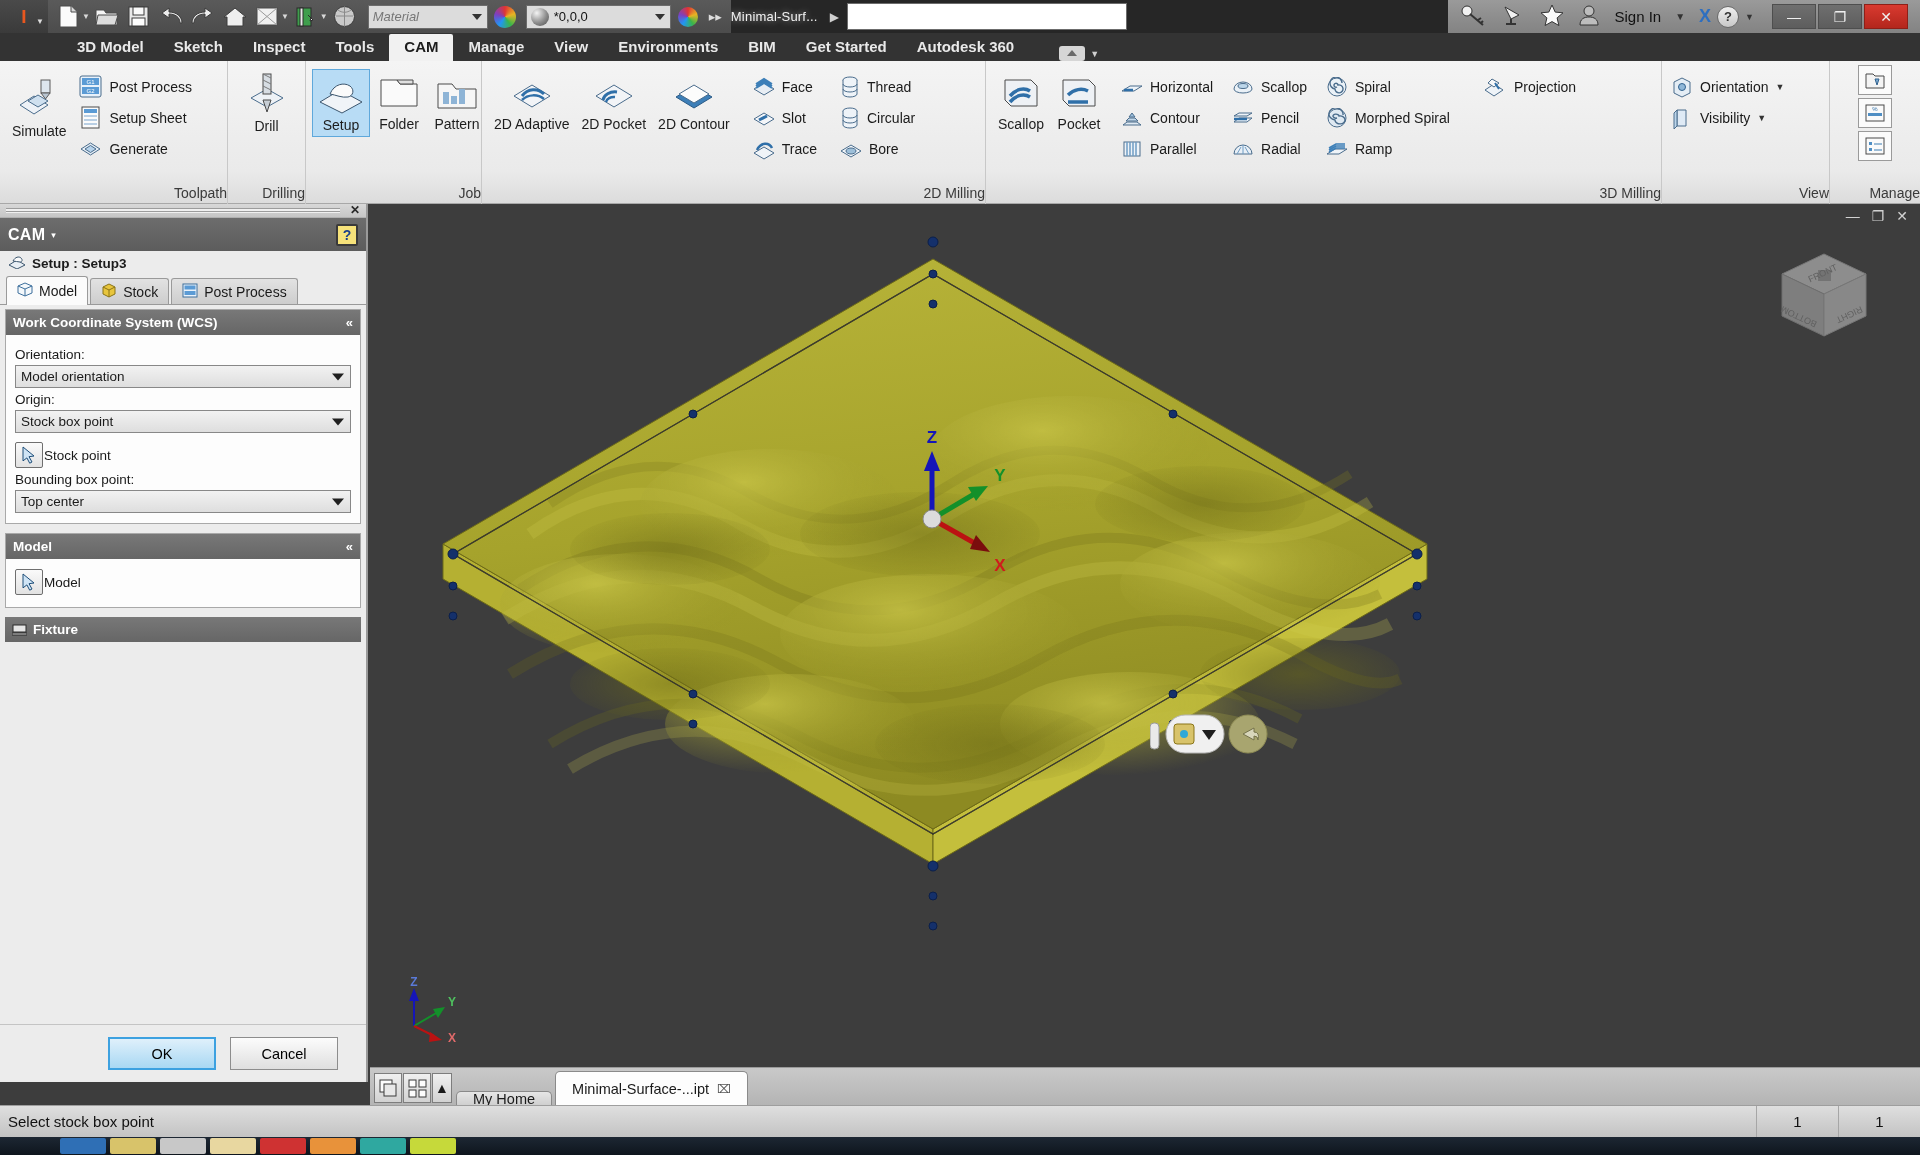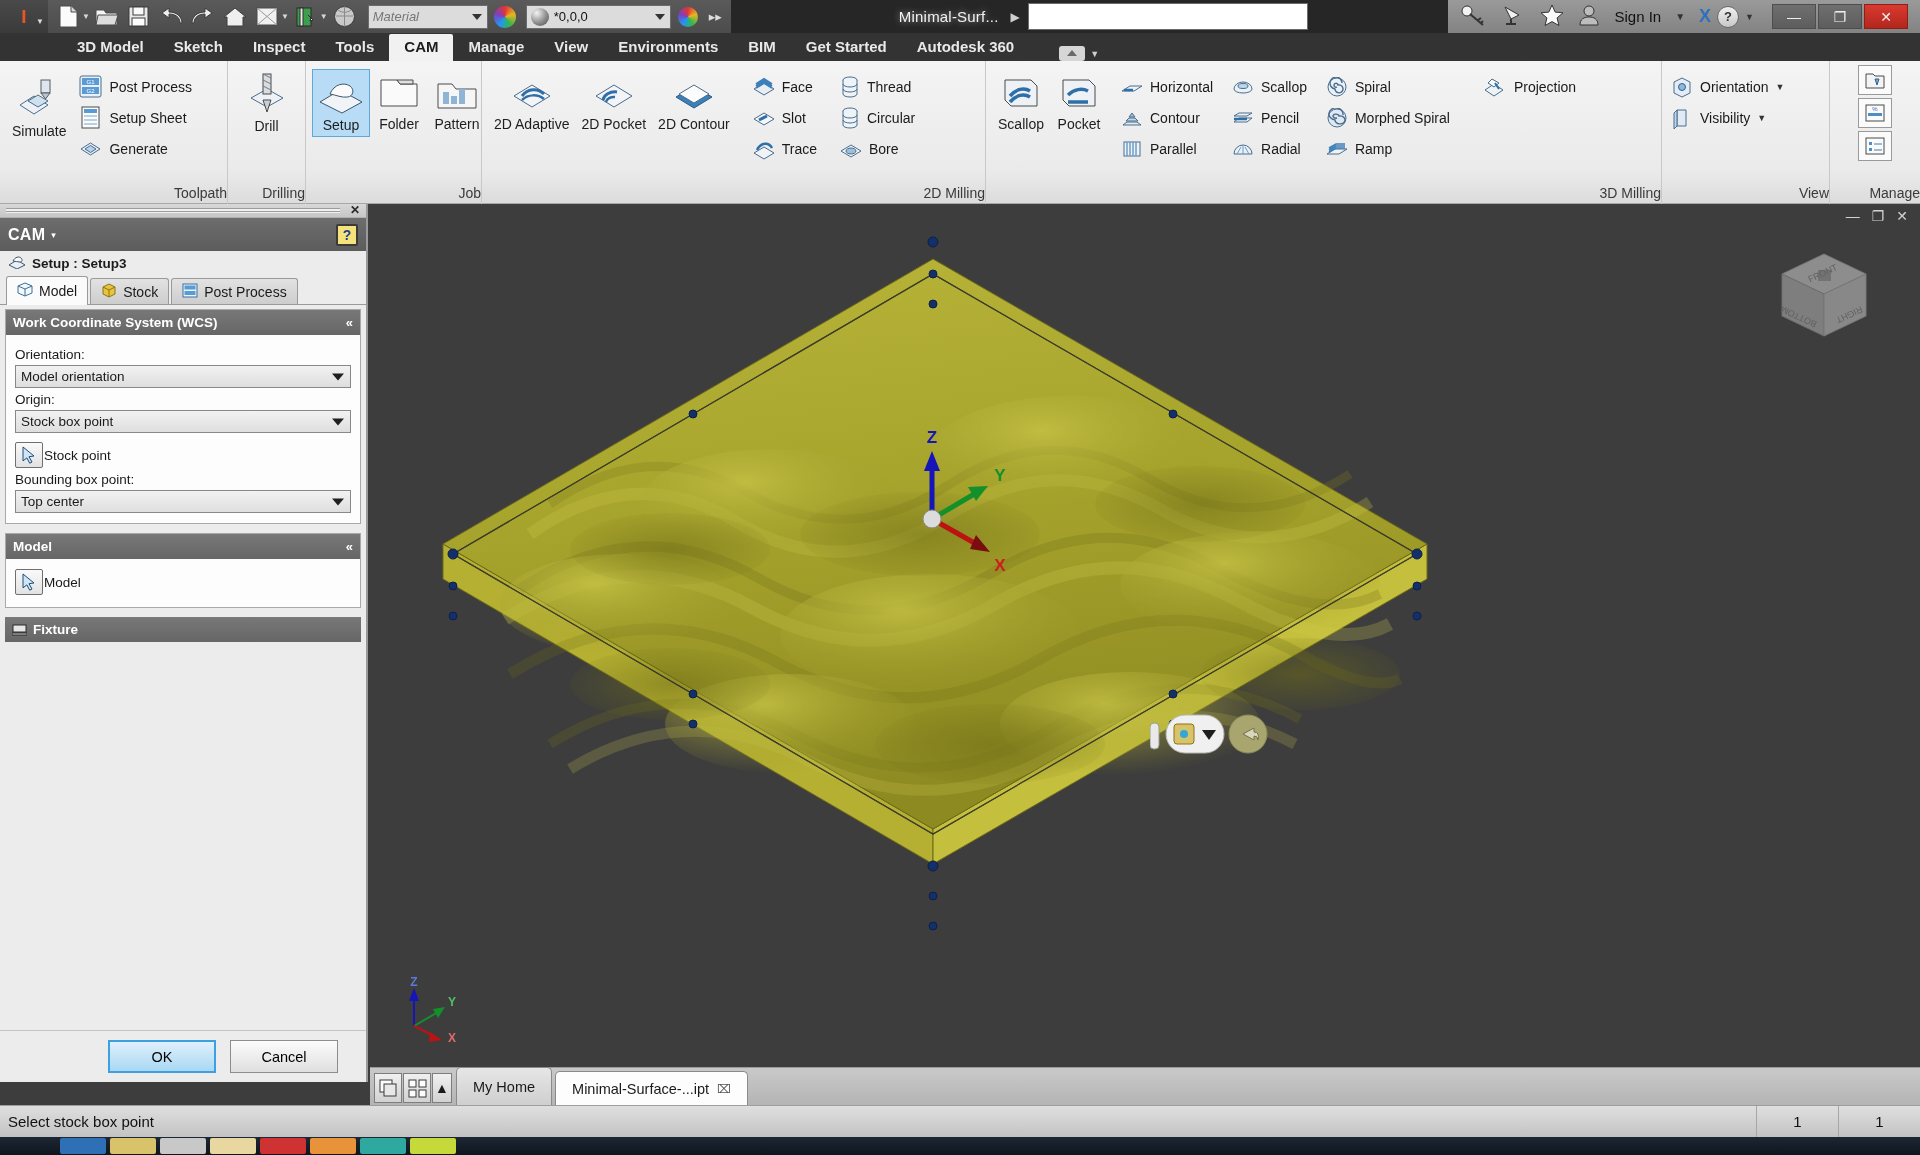--- a/index.html
+++ b/index.html
@@ -48,21 +48,21 @@
   }
   .sphere-sw { width:18px;height:18px;border-radius:50%;
     background:radial-gradient(circle at 32% 28%,#f4f4f4,#8d8d8d 55%,#4a4a4a 100%); }
   .colorwheel { width:22px;height:22px;border-radius:50%;
     background:conic-gradient(#e03434,#e8b423,#39b54a,#2196f3,#7e3fbf,#e03434); }
   #doc-tab-strip {
     flex:1 1 auto; height:33px; background:#262626; display:flex; align-items:center;
     position:relative; overflow:hidden;
   }
   #doc-tab {
-    margin-left:168px; color:#f2f2f2; font-size:15px; letter-spacing:.2px;
+    color:#f2f2f2; font-size:13px; letter-spacing:.2px;
     text-shadow:0 0 7px rgba(255,255,255,.55);
   }
   #doc-tab-arrow { margin-left:12px; color:#cfcfcf; font-size:12px; }
   #searchbox {
     width:280px; height:27px; background:#fff; border:1px solid #6c6c6c; margin-left:8px;
   }
   #tb-right { display:flex; align-items:center; gap:14px; padding:0 12px; height:33px; }
   #signin { font-size:15px; color:#111; }
   .tb-ic { cursor:pointer; }
   #xgroup { display:flex; align-items:center; gap:6px; }
@@ -150,21 +150,21 @@
   .flabel { font-size:13.5px; margin:4px 0 3px; color:#1a1a1a;}
   .fcombo { height:23px; background:linear-gradient(#f2f2f2,#dedede); border:1px solid #888;
             display:flex; align-items:center; padding:0 5px; font-size:13.5px; position:relative; cursor:pointer;}
   .fcombo .arr { position:absolute; right:6px; top:50%; transform:translateY(-50%);
                  border-left:6px solid transparent;border-right:6px solid transparent;border-top:7px solid #202020;}
   .selrow { display:flex; align-items:center; gap:1px; margin:9px 0 4px; }
   .selbtn { width:28px;height:26px; border:1px solid #6f6f6f; background:linear-gradient(#fafafa,#e2e2e2);
             display:flex;align-items:center;justify-content:center; cursor:pointer; border-radius:2px;}
   .selrow .t { font-size:13.5px; }
   .group.collapsed .group-hd { background:linear-gradient(#787878,#666666); }
-  #btnrow { height:52px; display:flex; align-items:center; justify-content:flex-end;
+  #btnrow { height:58px; display:flex; align-items:center; justify-content:flex-end;
             gap:14px; padding-right:28px; background:#ececec; border-top:1px solid #c4c4c4;}
   .dbtn { width:108px;height:33px; border:1px solid #8d8d8d; font-size:14.5px;
           background:linear-gradient(#fcfcfc,#dfdfdf); cursor:pointer; }
   .dbtn.primary { border:2px solid #3da1e0; background:linear-gradient(#dff0fb,#a9d8f3); }
 
   
   #viewport {
     position:absolute; left:370px; top:204px; width:1550px; height:878px;
     background:#3d3d3d; overflow:hidden;
   }
@@ -177,21 +177,21 @@
   #hud { position:absolute; left:780px; top:510px; }
 
   
   #doc-bar {
     position:absolute; left:370px; top:1067px; width:1550px; height:38px;
     background:linear-gradient(#c9c9c9,#b4b4b4); display:flex; align-items:flex-end;
     padding-left:4px; border-top:1px solid #9a9a9a;
   }
   .docico { width:28px;height:30px;border:1px solid #7d7d7d;background:linear-gradient(#f0f0f0,#d2d2d2);
             display:flex;align-items:center;justify-content:center;margin-right:1px; margin-bottom:2px; cursor:pointer;}
-  .doctab { height:38px; padding:0 16px; display:flex; align-items:center; gap:8px;
+  .doctab { height:14px; padding:0 16px; display:flex; align-items:center; gap:8px;
             border:1px solid #8a8a8a; border-bottom:none; font-size:14.5px;
             background:linear-gradient(#e6e6e6,#cfcfcf); border-radius:5px 5px 0 0; margin-left:3px; cursor:pointer;}
   .doctab.active { background:#fdfdfd; height:34px; }
   .doctab .cl { font-size:12px; color:#555; }
   #statusbar {
     position:absolute; left:0; top:1105px; width:1920px; height:32px;
     background:linear-gradient(#dfdfdf,#c3c3c3); border-top:1px solid #9e9e9e;
     display:flex; align-items:center; font-size:15px; color:#111;
   }
   #status-text { padding-left:8px; flex:1 1 auto; }

